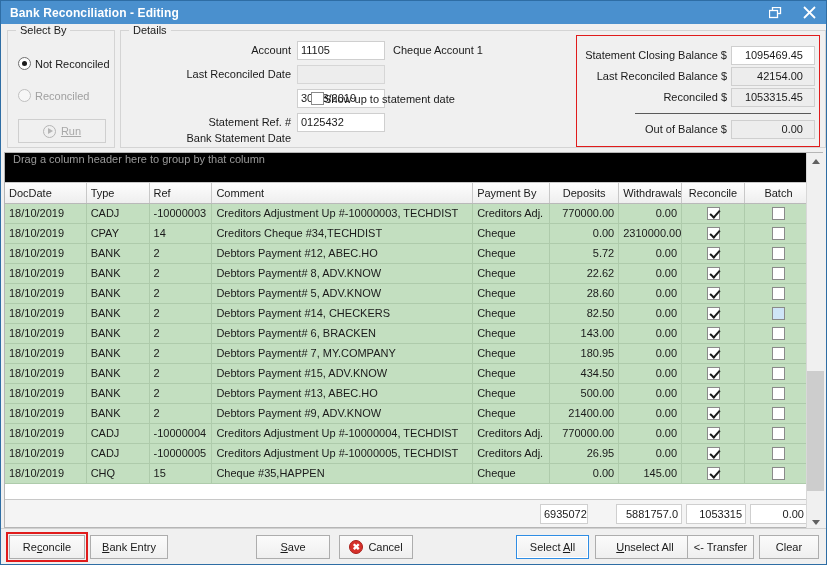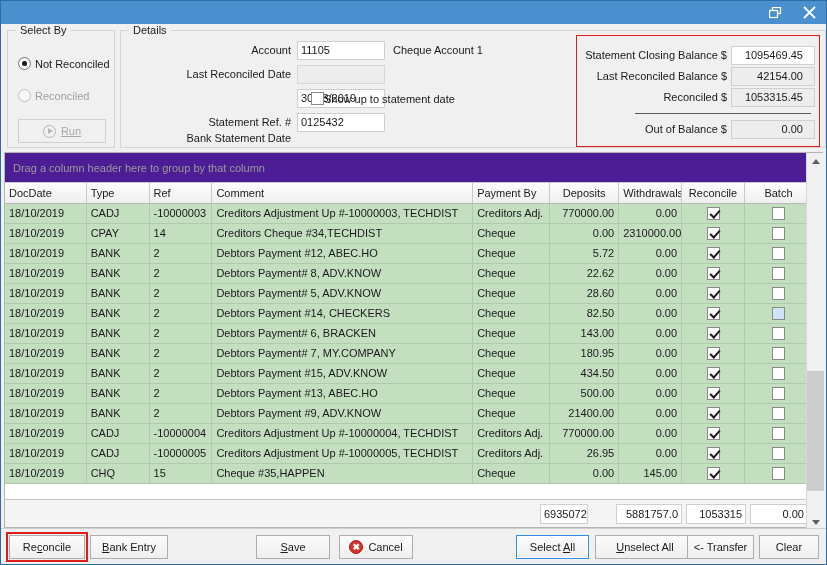--- a/index.html
+++ b/index.html
@@ -237,26 +237,25 @@
     margin: 0 3px;
     flex: 1 1 auto;
     border: 1px solid #b5b5b5;
     background: #ffffff;
     display: flex;
     flex-direction: column;
     overflow: hidden;
   }
   .groupbar {
     height: 30px;
-    background: #4c1d95;
+    background: #000000;
     border-bottom: 1px solid #c8c8c8;
     color: #9a9a9a;
     font-size: 11px;
     display: flex;
-    align-items: center;
     padding-left: 8px;
     flex: 0 0 auto;
   }
   .gridbody {
     flex: 1 1 auto;
     position: relative;
     overflow: hidden;
     background: #ffffff;
   }
   table.grid {
@@ -372,20 +371,21 @@
     line-height: 1;
     flex: 0 0 auto;
   }
 </style>
 </head>
 <body>
 
 <div class="window">
 
   <div class="titlebar">
+    <span class="titlebar-text">Bank Reconciliation - Editing</span>
     <div class="title-buttons">
       <div class="title-btn">
         <svg width="13" height="12" viewBox="0 0 13 12">
           <rect x="3.5" y="0.5" width="8" height="6" fill="none" stroke="#ffffff" stroke-width="1.3"></rect>
           <rect x="0.5" y="3.5" width="8" height="7" fill="#4a90ce" stroke="#ffffff" stroke-width="1.3"></rect>
         </svg>
       </div>
       <div class="title-btn">
         <svg width="13" height="13" viewBox="0 0 13 13">
           <line x1="1" y1="1" x2="12" y2="12" stroke="#ffffff" stroke-width="1.8"></line>

